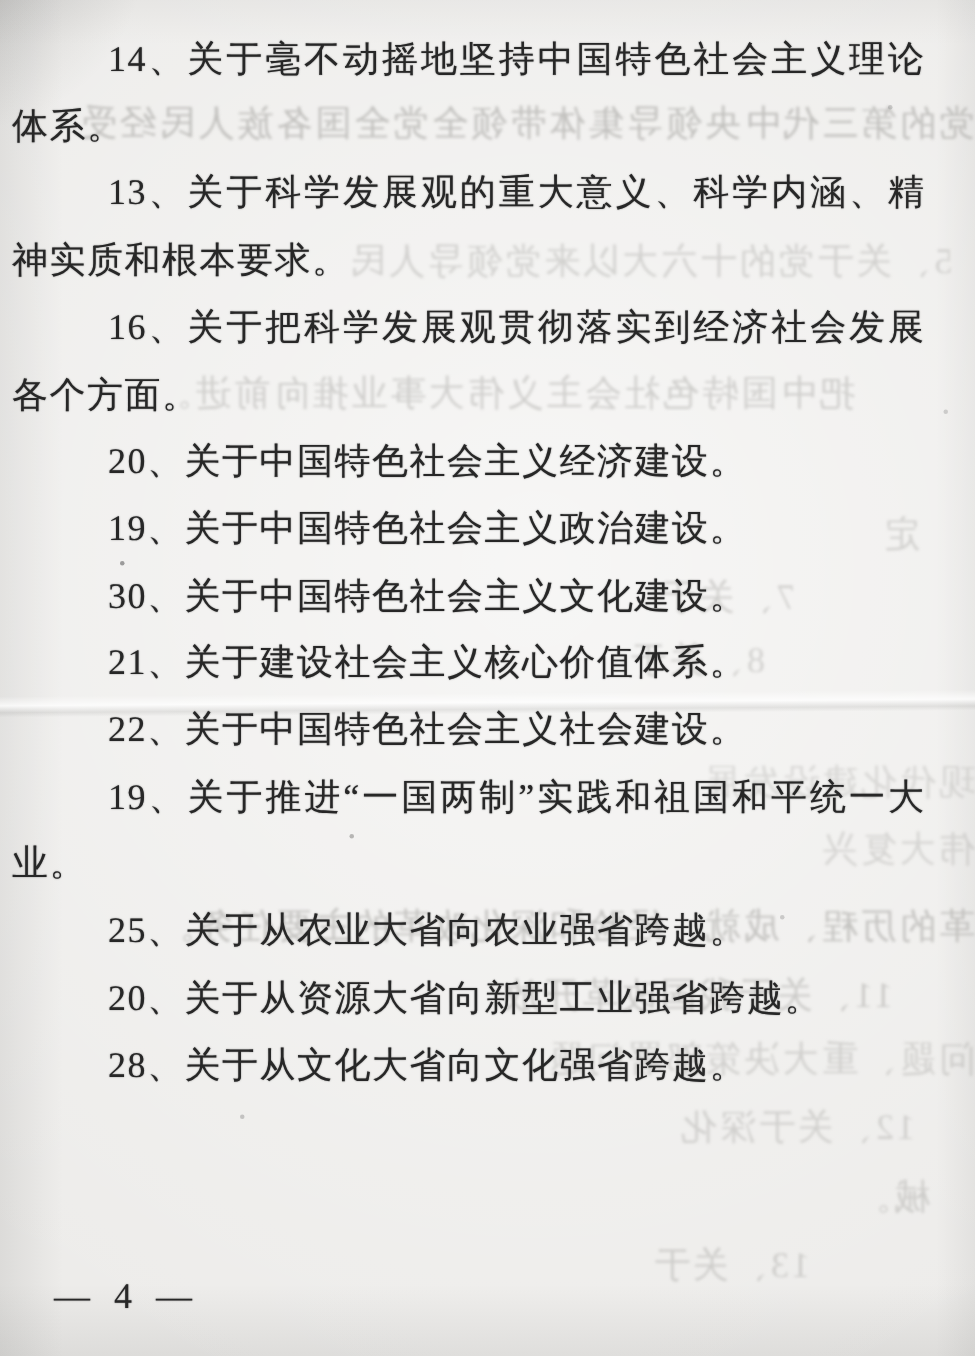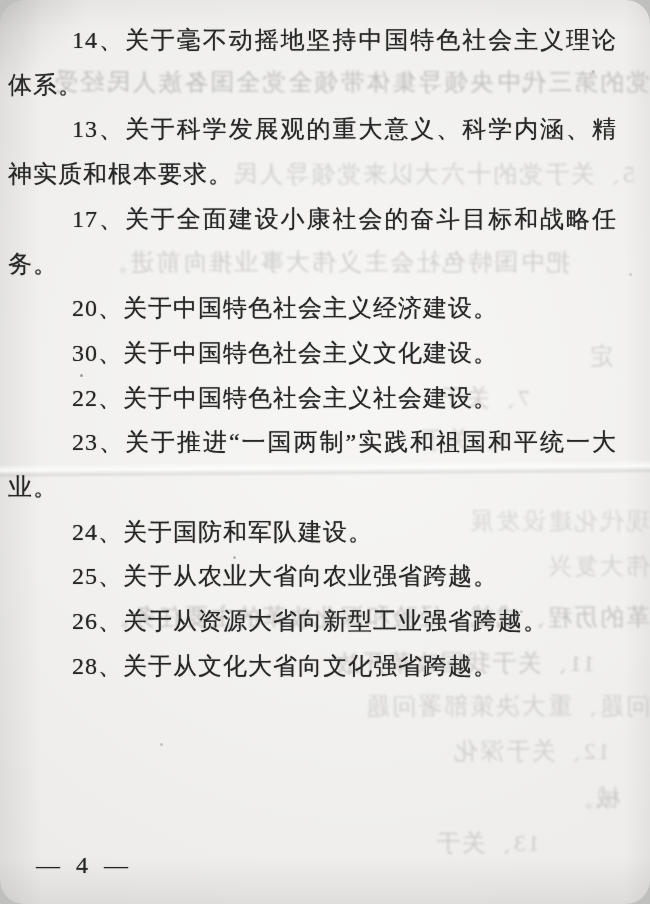--- a/index.html
+++ b/index.html
@@ -10,21 +10,20 @@
     overflow:hidden;
     background:
       radial-gradient(ellipse 120% 90% at 55% 42%, rgba(255,255,255,0.55), rgba(255,255,255,0) 72%),
       radial-gradient(circle 170px at -25px -35px, rgba(90,90,88,0.28), rgba(90,90,88,0) 72%),
       linear-gradient(to right, rgba(105,105,103,0.13), rgba(105,105,103,0) 42px),
       linear-gradient(to left, rgba(105,105,103,0.09), rgba(105,105,103,0) 26px),
       linear-gradient(to top, rgba(105,105,103,0.12), rgba(105,105,103,0) 48px),
       linear-gradient(to bottom, rgba(105,105,103,0.07), rgba(105,105,103,0) 30px),
       var(--paper, #edecea);
     font-family:"Liberation Serif","DejaVu Serif",serif;
-    border-radius:24px;
   }
   
   .crease {
     position:absolute; left:-4px; top:462px; width:660px; height:14px;
     background:linear-gradient(to bottom,
       rgba(0,0,0,0) 0%, rgba(255,255,255,0.75) 45%,
       rgba(115,115,113,0.14) 78%, rgba(0,0,0,0) 100%);
     transform:rotate(-0.4deg);
   }
   
@@ -85,26 +84,27 @@
   <span class="bleed" style="top:735px; right:40px;  opacity:.50">12、关于深化</span>
   <span class="bleed" style="top:782px; right:30px;  opacity:.55">械。</span>
   <span class="bleed" style="top:827px; right:110px; opacity:.55">13、关于</span>
 
   <div class="crease"></div>
   <div class="specks"></div>
 
   <div class="textblock">
     <p>14、关于毫不动摇地坚持中国特色社会主义理论体系。</p>
     <p>13、关于科学发展观的重大意义、科学内涵、精神实质和根本要求。</p>
-    <p>17、关于全面建设小康社会的奋斗目标和战略任务。</p>
+    <p>16、关于把科学发展观贯彻落实到经济社会发展各个方面。</p>
     <p>20、关于中国特色社会主义经济建设。</p>
+    <p>19、关于中国特色社会主义政治建设。</p>
     <p>30、关于中国特色社会主义文化建设。</p>
+    <p>21、关于建设社会主义核心价值体系。</p>
     <p>22、关于中国特色社会主义社会建设。</p>
-    <p>23、关于推进“一国两制”实践和祖国和平统一大业。</p>
-    <p>24、关于国防和军队建设。</p>
+    <p>19、关于推进“一国两制”实践和祖国和平统一大业。</p>
     <p>25、关于从农业大省向农业强省跨越。</p>
-    <p>26、关于从资源大省向新型工业强省跨越。</p>
+    <p>20、关于从资源大省向新型工业强省跨越。</p>
     <p>28、关于从文化大省向文化强省跨越。</p>
   </div>
 
   <div class="footer">— 4 —</div>
 
 </div>
 
 </body></html>

